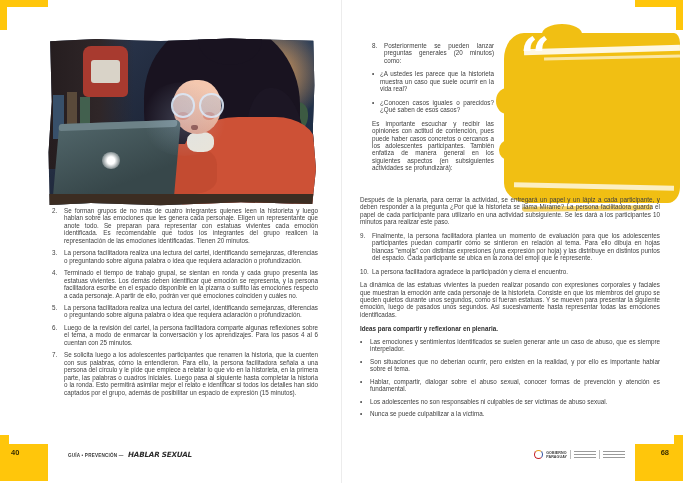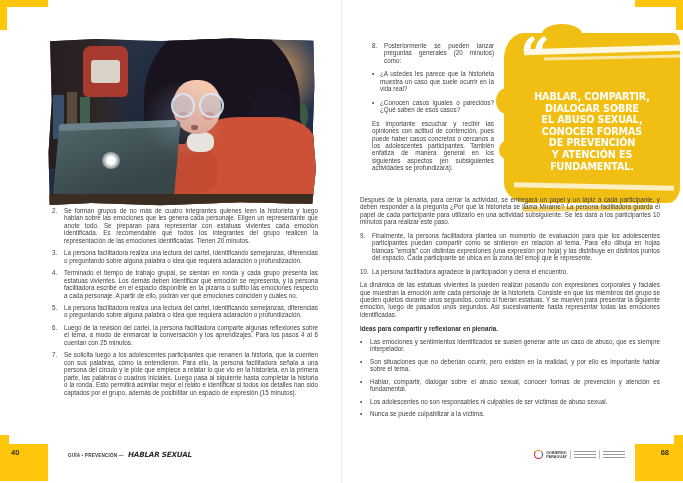--- a/index.html
+++ b/index.html
@@ -191,27 +191,20 @@
     <div class="ybar tr-v"></div>
 
     <div class="blob-bump1"></div>
     <div class="blob-bump2"></div>
     <div class="blob-bump3"></div>
     <div class="blob">
       <div class="streak streak1"></div>
       <div class="streak streak2"></div>
       <div class="streak streak3"></div>
       <div class="quote-mark">“</div>
-      <div class="quote-text">HABLAR, COMPARTIR,
-DIALOGAR SOBRE
-EL ABUSO SEXUAL,
-CONOCER FORMAS
-DE PREVENCIÓN
-Y ATENCIÓN ES
-FUNDAMENTAL.</div>
     </div>
     <div class="substreak"></div>
 
     <div class="col-narrow">
       <div class="step">
         <span class="num">8.</span>
         <span class="txt">Posteriormente se pueden lanzar preguntas generales (20 minutos) como:</span>
       </div>
       <div class="qbullet">
         <span class="b">•</span>

